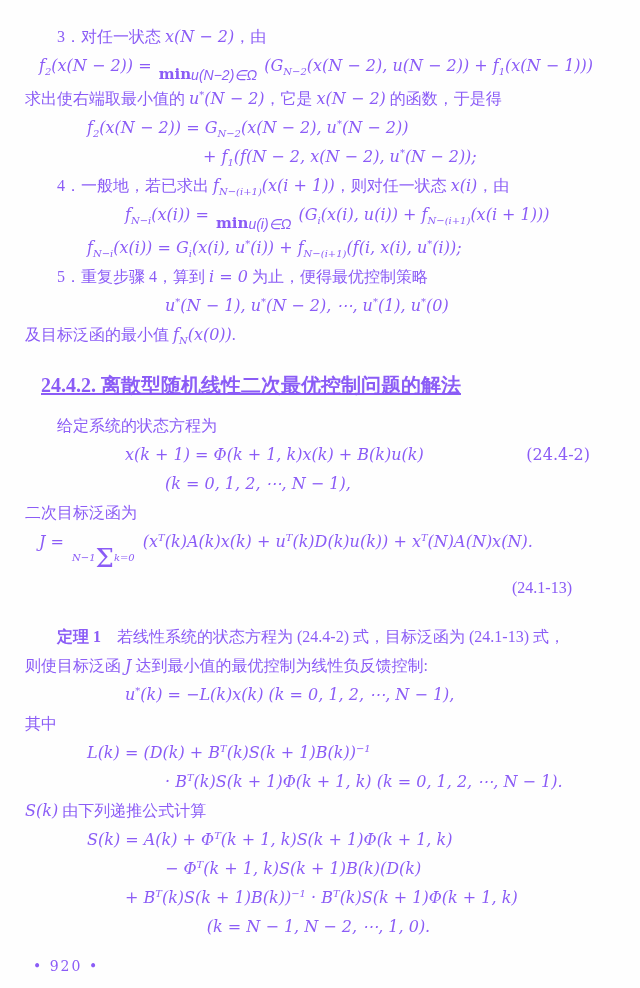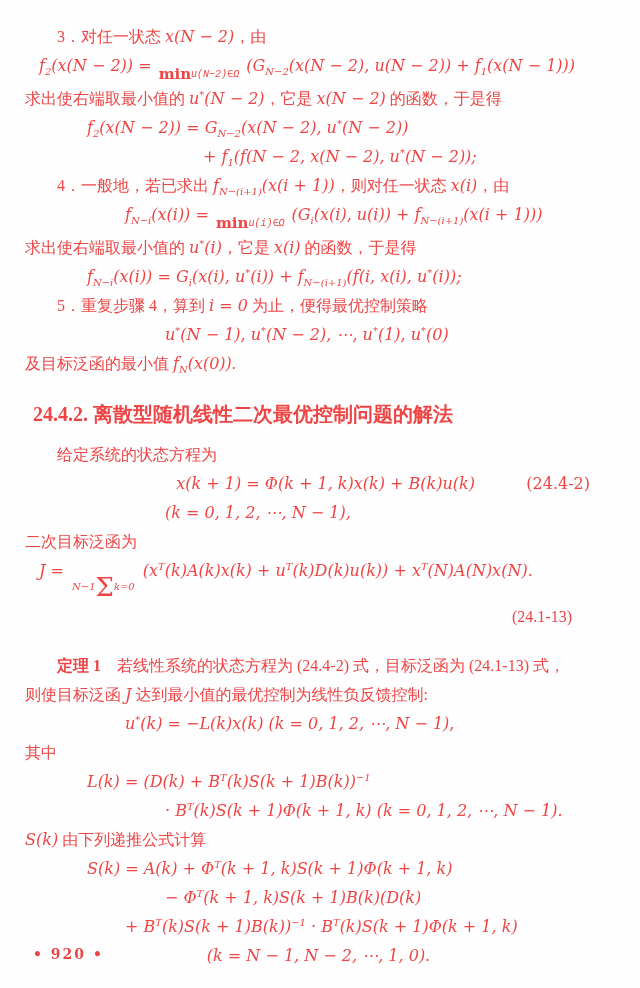--- a/index.html
+++ b/index.html
@@ -1,49 +1,49 @@
 <!DOCTYPE html>
 <html><head>
 <meta charset="utf-8">
 <style>
   html,body { margin:0; padding:0; background:#d8d8d8; }
   .page {
     position:relative; width:640px; height:988px; margin:0 auto;
-    background:#fefefe; color:#ef4444; overflow:hidden; box-sizing:border-box;
+    background:#fefefe; color:#8b5cf6; overflow:hidden; box-sizing:border-box;
     padding:20px 28px 0 25px;
     font-family:"Liberation Serif","DejaVu Serif",serif;
     font-size:16px;
   }
   .line { min-height:25px; line-height:25px; margin:4px 0; white-space:nowrap; }
   .rt  { font-family:"Liberation Serif","DejaVu Serif",serif; }
   .rb  { font-weight:bold; }
   .rm  { font-style:italic; font-family:"DejaVu Serif",serif; font-weight:500; }
   sub.rsub { font-size:10px; font-style:italic; font-family:"DejaVu Serif",serif; line-height:0; }
   sup.rsup { font-size:10px; font-style:italic; font-family:"DejaVu Serif",serif; line-height:0; }
   .rlim { display:inline-flex; align-items:center; vertical-align:-8px; line-height:1; margin:0 2px; }
   .rlim-op { font-size:15px; font-weight:bold; font-family:"DejaVu Serif",serif; }
-  .rlim-under { font-size:10px; font-style:italic; margin-top:1px; font-family:Liberation Mono, monospace; }
+  .rlim-under { font-size:14px; font-style:italic; margin-top:1px; font-family:Liberation Sans, sans-serif; }
   .rsum { display:inline-flex; flex-direction:row; align-items:center; vertical-align:-14px; line-height:1; margin:0 3px; }
   .rsum-sym { font-size:26px; font-family:"DejaVu Serif",serif; }
   .rsum-above,.rsum-below { font-size:10px; font-style:italic; font-family:"DejaVu Serif",serif; }
   .indent  { padding-left:32px; }
   .pl1 { padding-left:14px; }
   .pl2 { padding-left:62px; }
   .pl3 { padding-left:100px; }
   .pl4 { padding-left:140px; }
   .pl5 { padding-left:178px; }
   .center { text-align:center; }
-  .eqnum-row { display:flex; align-items:center;text-align:center; }
+  .eqnum-row { display:flex; align-items:center; }
   .eqnum-row .eqbody { flex:1; }
   .eqno { font-family:"DejaVu Serif",serif; padding-right:22px; }
   .eqno-line { text-align:right; padding-right:40px; }
-  .heading { font-size:20px; font-weight:bold; margin:24px 8px 14px; line-height:28px; }
+  .heading { font-size:20px; font-weight:bold; margin:24px 16px 14px; line-height:28px;text-decoration:underline; }
   .theorem-gap { margin-top:24px; }
   .footer {
-    position:absolute; left:33px; bottom:26px; font-weight:bold;
+    position:absolute; left:33px; bottom:14px; font-weight:normal;
     font-size:14px; letter-spacing:2px; font-family:"DejaVu Serif",serif;
   }
 </style>
 </head>
 <body>
 
 <div class="page">
 
   <div class="line indent"><span class="rt">3．对任一状态 </span><span class="rm">x(N − 2)</span><span class="rt">，由</span></div>
   <div class="line pl1"><span class="rm">f</span><sub class="rsub">2</sub><span class="rm">(x(N − 2)) = </span><span class="rlim">
@@ -51,21 +51,20 @@
         <span class="rlim-under">u(N−2)∈Ω</span>
       </span><span class="rm"> (G</span><sub class="rsub">N−2</sub><span class="rm">(x(N − 2), u(N − 2)) + f</span><sub class="rsub">1</sub><span class="rm">(x(N − 1)))</span></div>
   <div class="line"><span class="rt">求出使右端取最小值的 </span><span class="rm">u</span><sup class="rsup">*</sup><span class="rm">(N − 2)</span><span class="rt">，它是 </span><span class="rm">x(N − 2)</span><span class="rt"> 的函数，于是得</span></div>
   <div class="line pl2"><span class="rm">f</span><sub class="rsub">2</sub><span class="rm">(x(N − 2)) = G</span><sub class="rsub">N−2</sub><span class="rm">(x(N − 2), u</span><sup class="rsup">*</sup><span class="rm">(N − 2))</span></div>
   <div class="line pl5"><span class="rm">+ f</span><sub class="rsub">1</sub><span class="rm">(f(N − 2, x(N − 2), u</span><sup class="rsup">*</sup><span class="rm">(N − 2));</span></div>
   <div class="line indent"><span class="rt">4．一般地，若已求出 </span><span class="rm">f</span><sub class="rsub">N−(i+1)</sub><span class="rm">(x(i + 1))</span><span class="rt">，则对任一状态 </span><span class="rm">x(i)</span><span class="rt">，由</span></div>
   <div class="line pl3"><span class="rm">f</span><sub class="rsub">N−i</sub><span class="rm">(x(i)) = </span><span class="rlim">
         <span class="rlim-op">min</span>
         <span class="rlim-under">u(i)∈Ω</span>
       </span><span class="rm"> (G</span><sub class="rsub">i</sub><span class="rm">(x(i), u(i)) + f</span><sub class="rsub">N−(i+1)</sub><span class="rm">(x(i + 1)))</span></div>
-  <div class="line"><span class="rt">求出使右端取最小值的 </span><span class="rm">u</span><sup class="rsup">*</sup><span class="rm">(i)</span><span class="rt">，它是 </span><span class="rm">x(i)</span><span class="rt"> 的函数，于是得</span></div>
   <div class="line pl2"><span class="rm">f</span><sub class="rsub">N−i</sub><span class="rm">(x(i)) = G</span><sub class="rsub">i</sub><span class="rm">(x(i), u</span><sup class="rsup">*</sup><span class="rm">(i)) + f</span><sub class="rsub">N−(i+1)</sub><span class="rm">(f(i, x(i), u</span><sup class="rsup">*</sup><span class="rm">(i));</span></div>
   <div class="line indent"><span class="rt">5．重复步骤 4，算到 </span><span class="rm">i = 0</span><span class="rt"> 为止，便得最优控制策略</span></div>
   <div class="line pl4"><span class="rm">u</span><sup class="rsup">*</sup><span class="rm">(N − 1), u</span><sup class="rsup">*</sup><span class="rm">(N − 2), ⋯, u</span><sup class="rsup">*</sup><span class="rm">(1), u</span><sup class="rsup">*</sup><span class="rm">(0)</span></div>
   <div class="line"><span class="rt">及目标泛函的最小值 </span><span class="rm">f</span><sub class="rsub">N</sub><span class="rm">(x(0))</span><span class="rt">.</span></div>
 
   <div class="line heading"><span class="rb">24.4.2. 离散型随机线性二次最优控制问题的解法</span></div>
 
   <div class="line indent"><span class="rt">给定系统的状态方程为</span></div>
   <div class="line eqnum-row">
     <span class="eqbody pl3"><span class="rm">x(k + 1) = Φ(k + 1, k)x(k) + B(k)u(k)</span></span>

